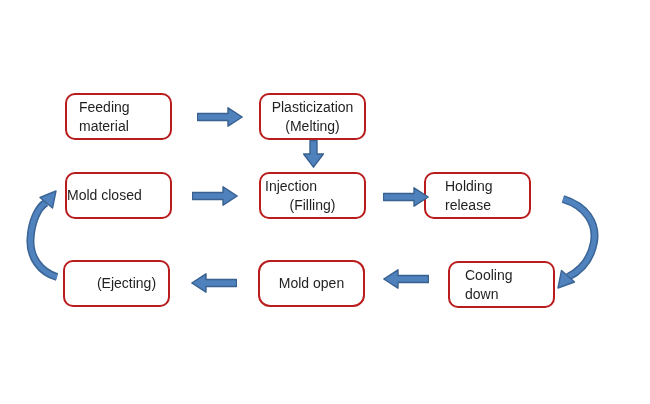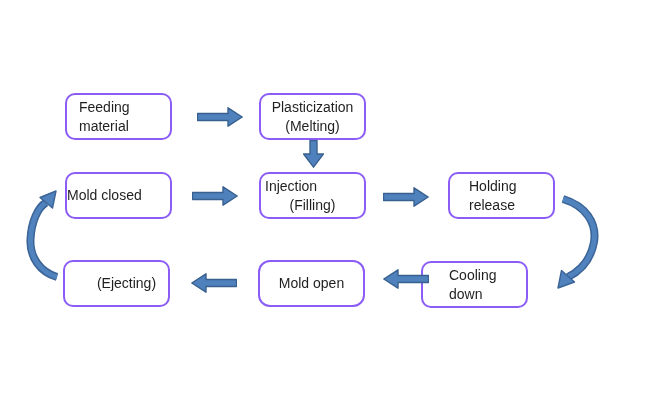--- a/index.html
+++ b/index.html
@@ -2,33 +2,33 @@
 <html><head>
 <meta charset="utf-8">
 <style>
   html,body{margin:0;padding:0;background:#ffffff;}
   #stage{
     position:relative;width:650px;height:404px;background:#ffffff;overflow:hidden;
     font-family:"Liberation Sans",sans-serif;
   }
   .node{
     position:absolute;width:107px;height:47px;background:#ffffff;
-    border:2px solid #8b5cf6;border-radius:10px;
+    border:2px solid #b91c1c;border-radius:10px;
     display:flex;flex-direction:column;justify-content:center;align-items:center;
     font-size:14px;line-height:19px;color:#1f1f1f;box-sizing:border-box;
   }
   .line{display:block;white-space:pre;}
   .n-feeding {left:65px;  top:93px;}
   .n-plast   {left:259px; top:93px;}
   .n-closed  {left:65px;  top:172px;}
   .n-inject  {left:259px; top:172px;}
-  .n-holding {left:448px; top:172px;}
+  .n-holding {left:424px; top:172px;}
   .n-release {left:63px;  top:260px;}
   .n-open    {left:258px; top:260px;border-radius:12px;}
-  .n-cooling {left:421px; top:261px;padding-left:11px;}
+  .n-cooling {left:448px; top:261px;}
   
   .n-feeding .line{align-self:flex-start;margin-left:12px;}
   .n-closed  .line{align-self:flex-start;}
   .n-inject  .l1 {align-self:flex-start;margin-left:4px;}
   .n-holding .line{align-self:flex-start;margin-left:19px;}
   .n-cooling .line{align-self:flex-start;margin-left:15px;}
   .n-release .l2 {margin-left:20px;}
   .barrow{position:absolute;}
   .a-feed  {left:197px; top:107px;}
   .a-down  {left:303px; top:140px;}

